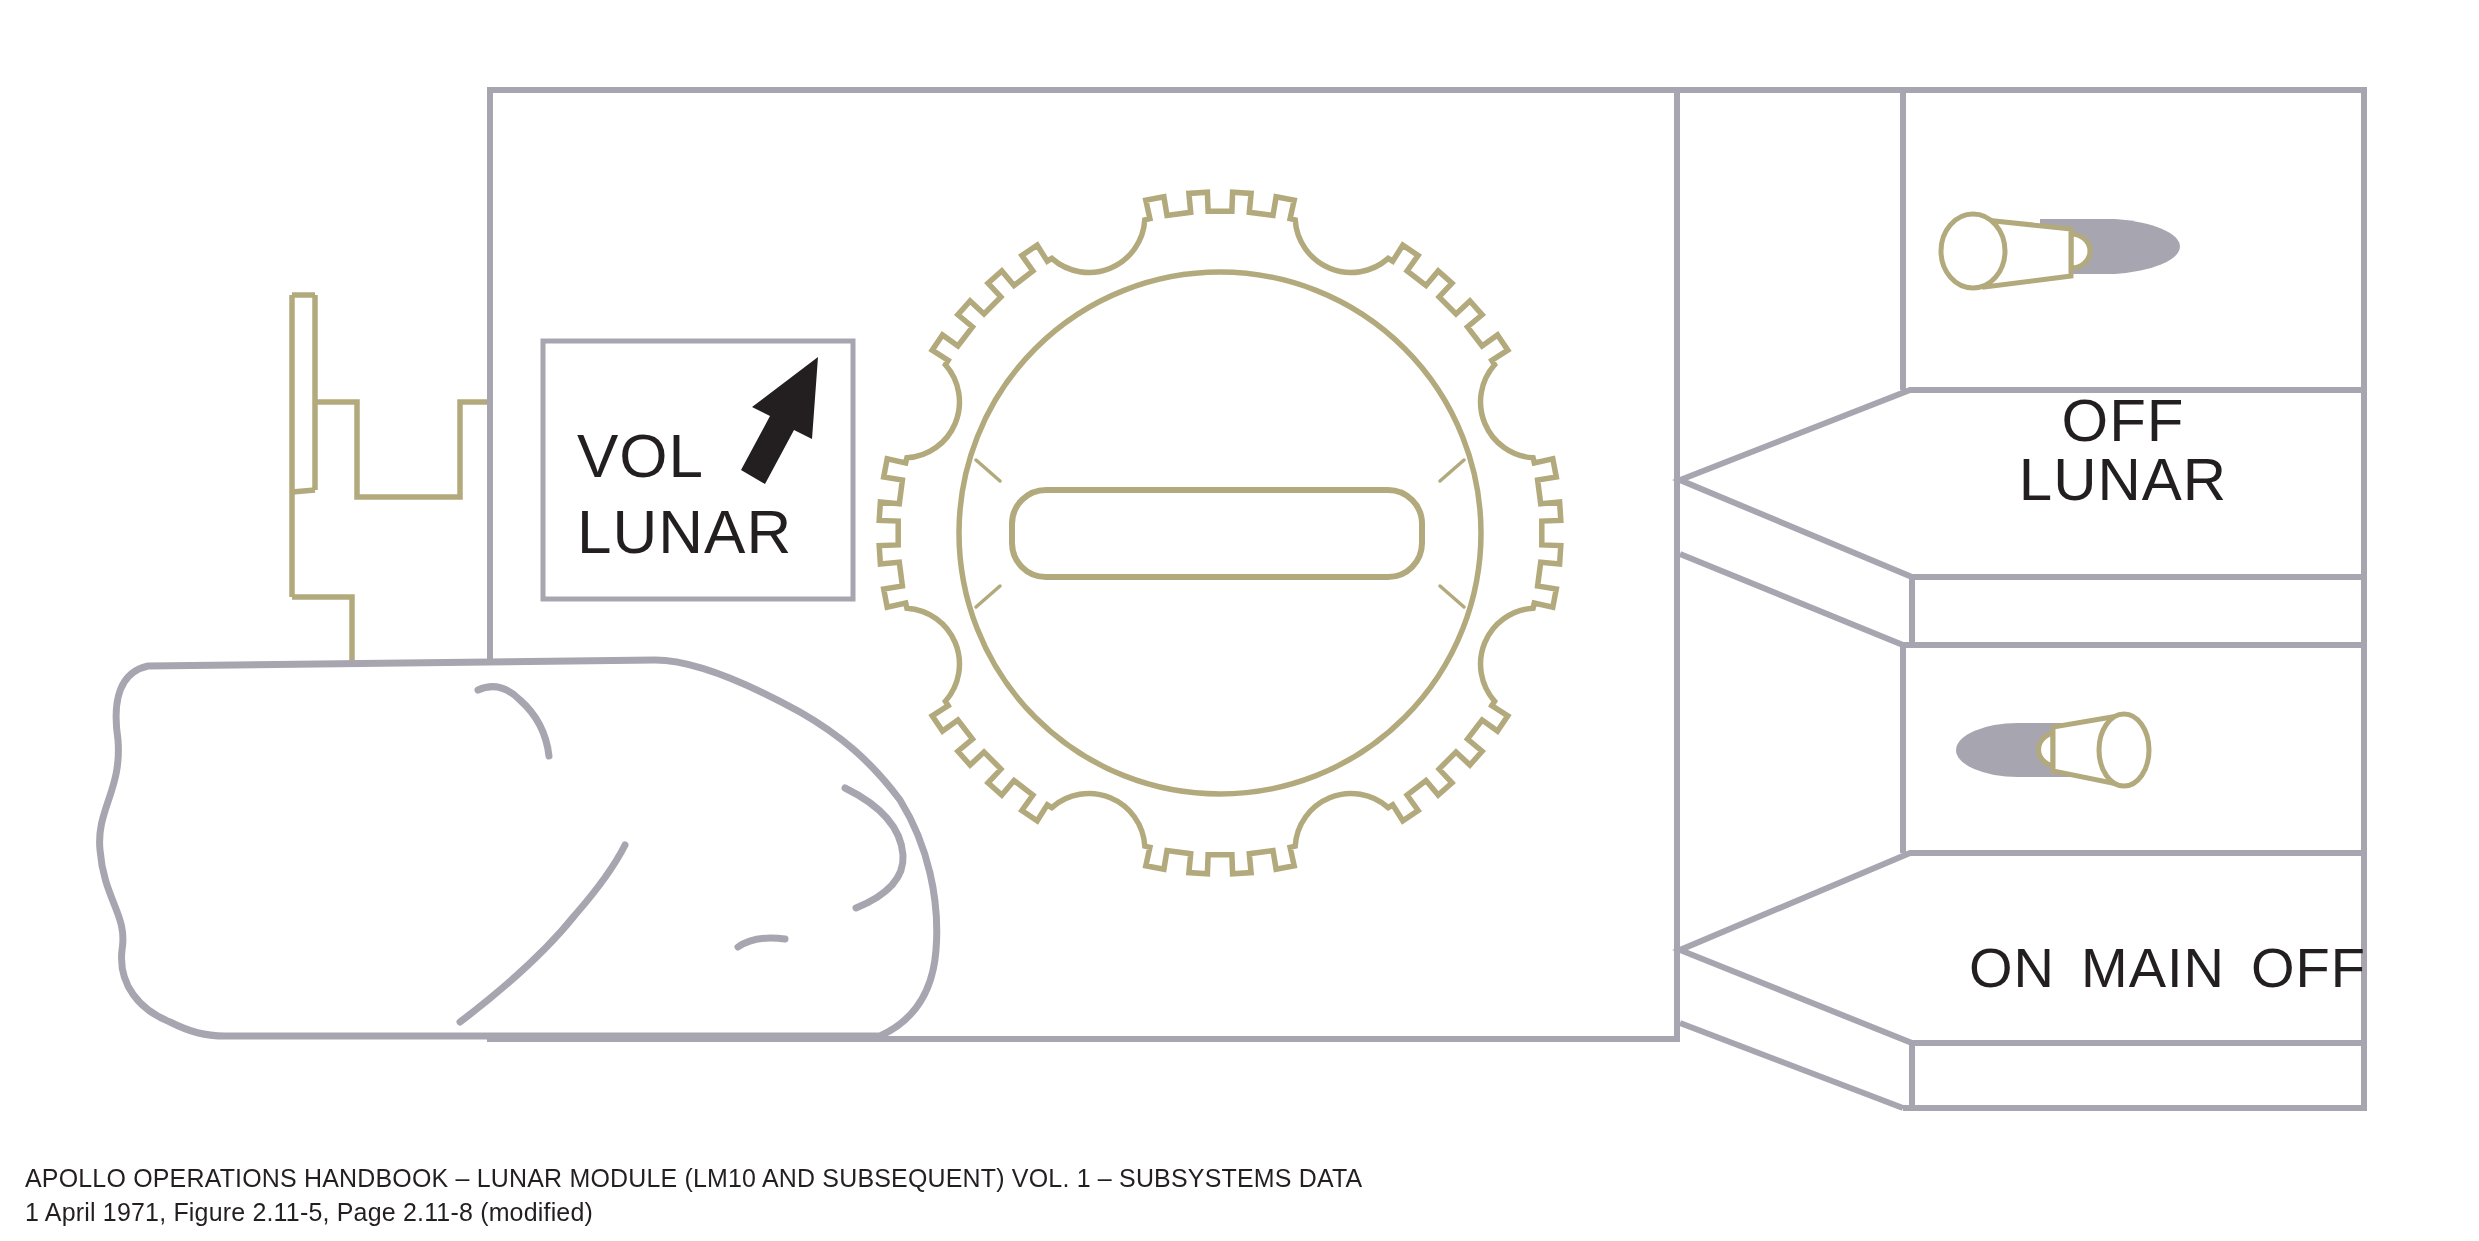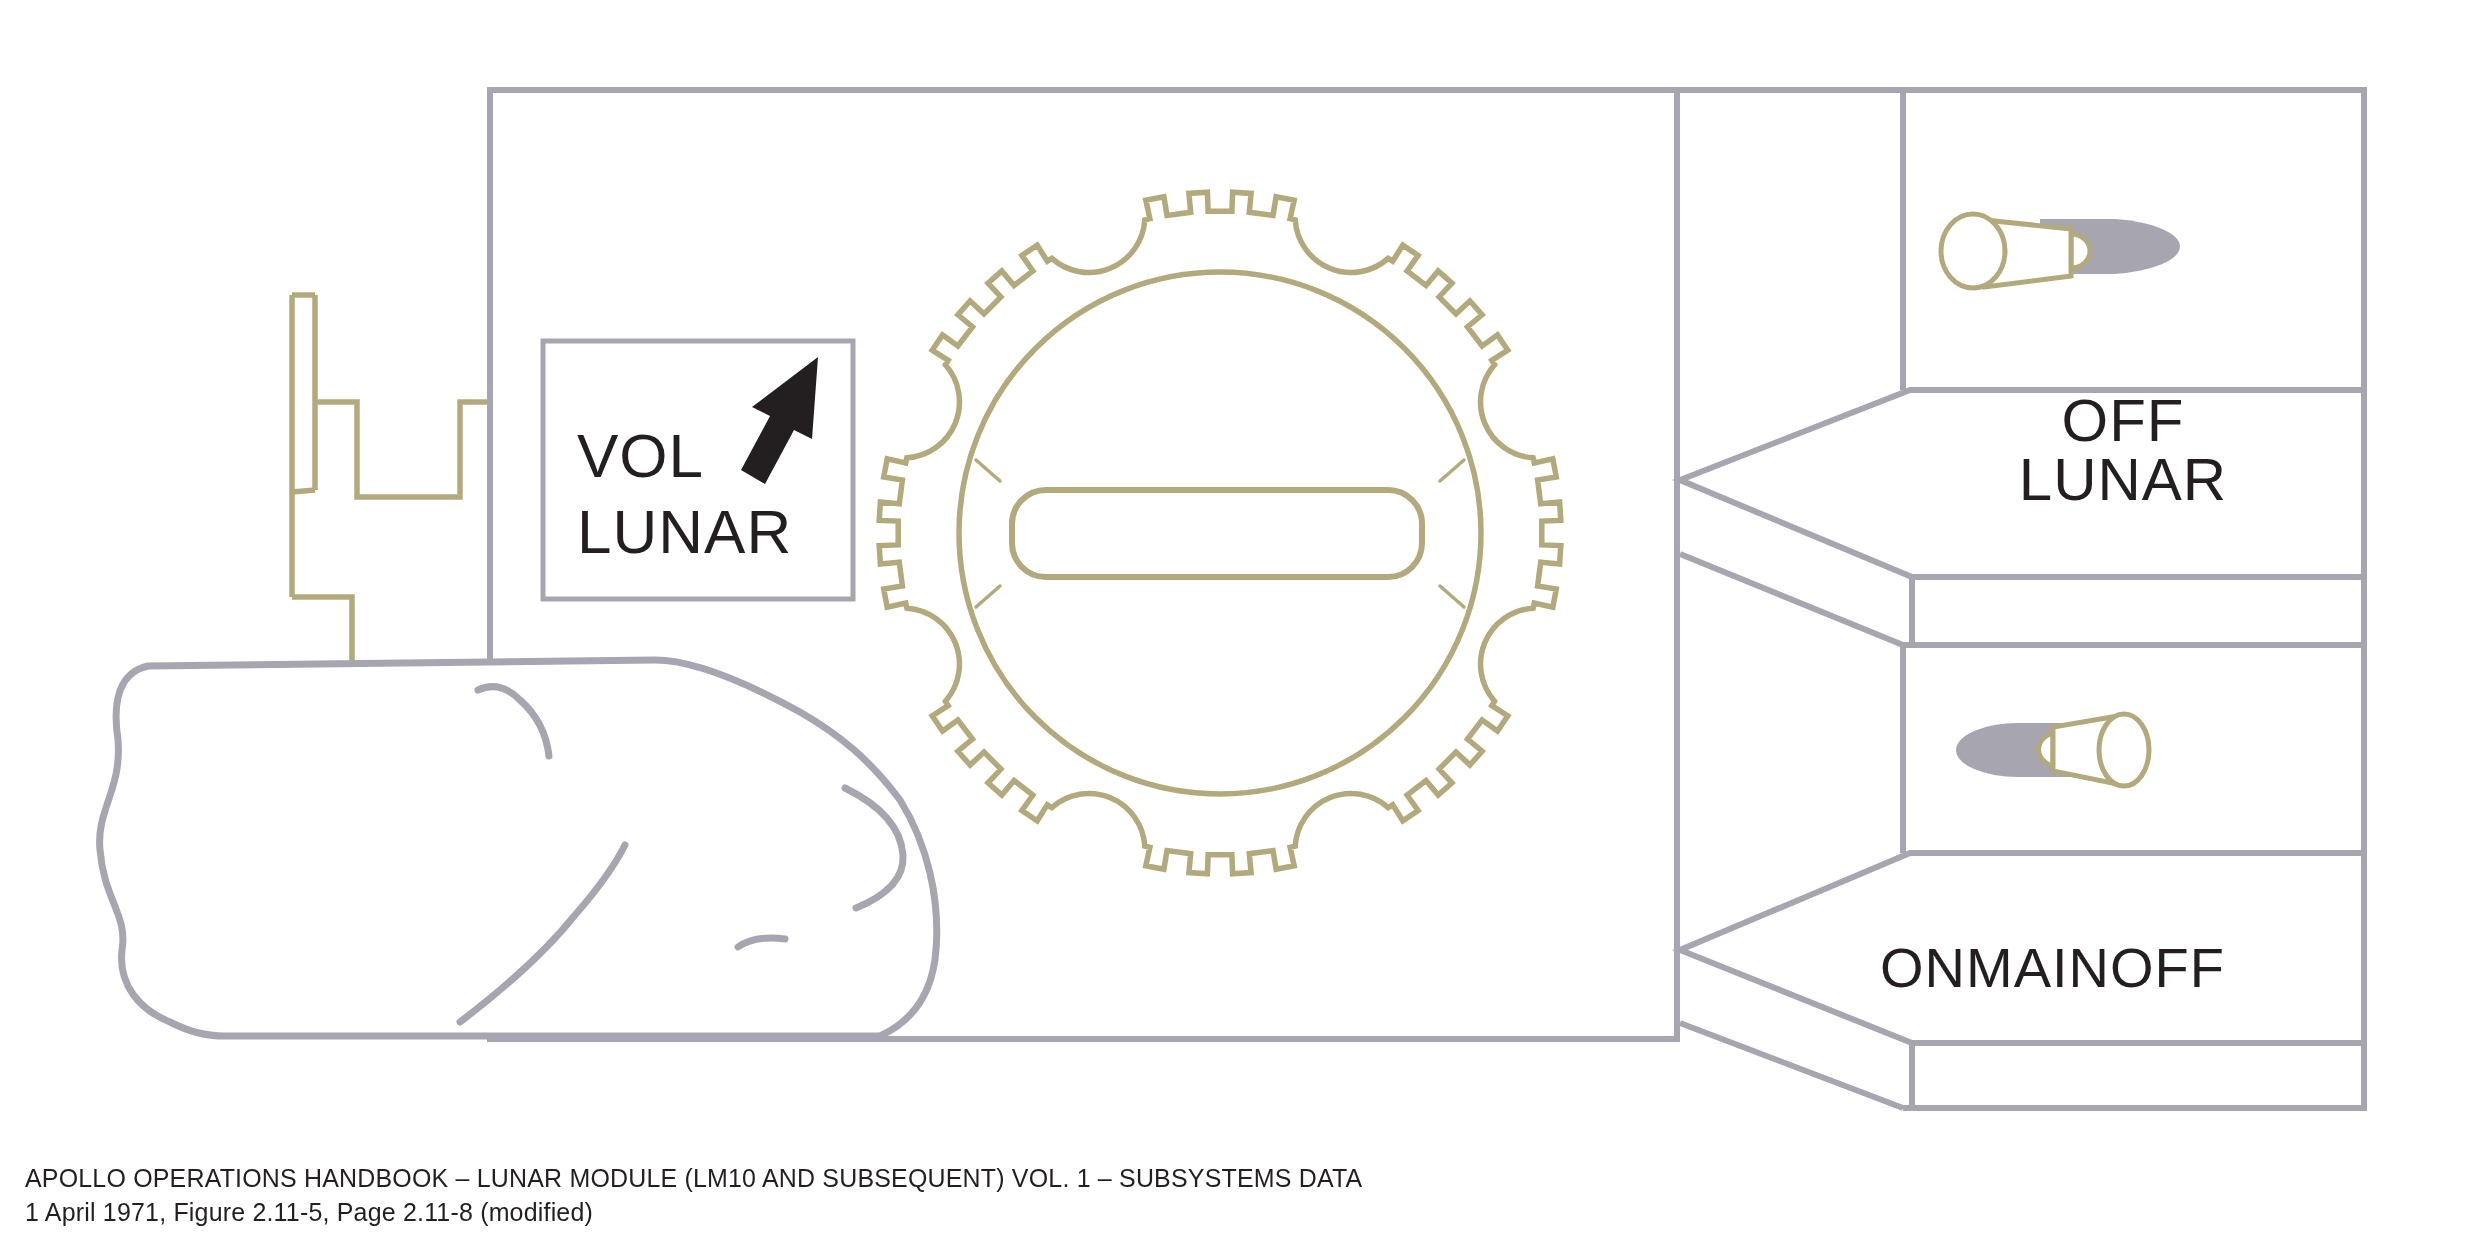--- a/index.html
+++ b/index.html
@@ -37,21 +37,21 @@
     font-size:62px;line-height:76px;letter-spacing:1px;
   }
   .face-a{
     left:1880px;top:391px;width:486px;
     display:flex;flex-direction:column;align-items:center;
     font-size:60px;line-height:59px;letter-spacing:1px;
   }
   .face-a .mid{display:flex;gap:56px;}
   .face-b{
     left:1880px;top:940px;width:486px;
-    display:flex;justify-content:flex-start;
+    display:flex;justify-content:flex-end;gap:26px;
     font-size:56px;line-height:56px;letter-spacing:1px;
   }
   .caption{
     left:25px;top:1161px;
     font-size:26px;line-height:34px;letter-spacing:0.2px;
     transform:scaleX(0.96);transform-origin:0 0;
   }
 </style>
 </head>
 <body>

